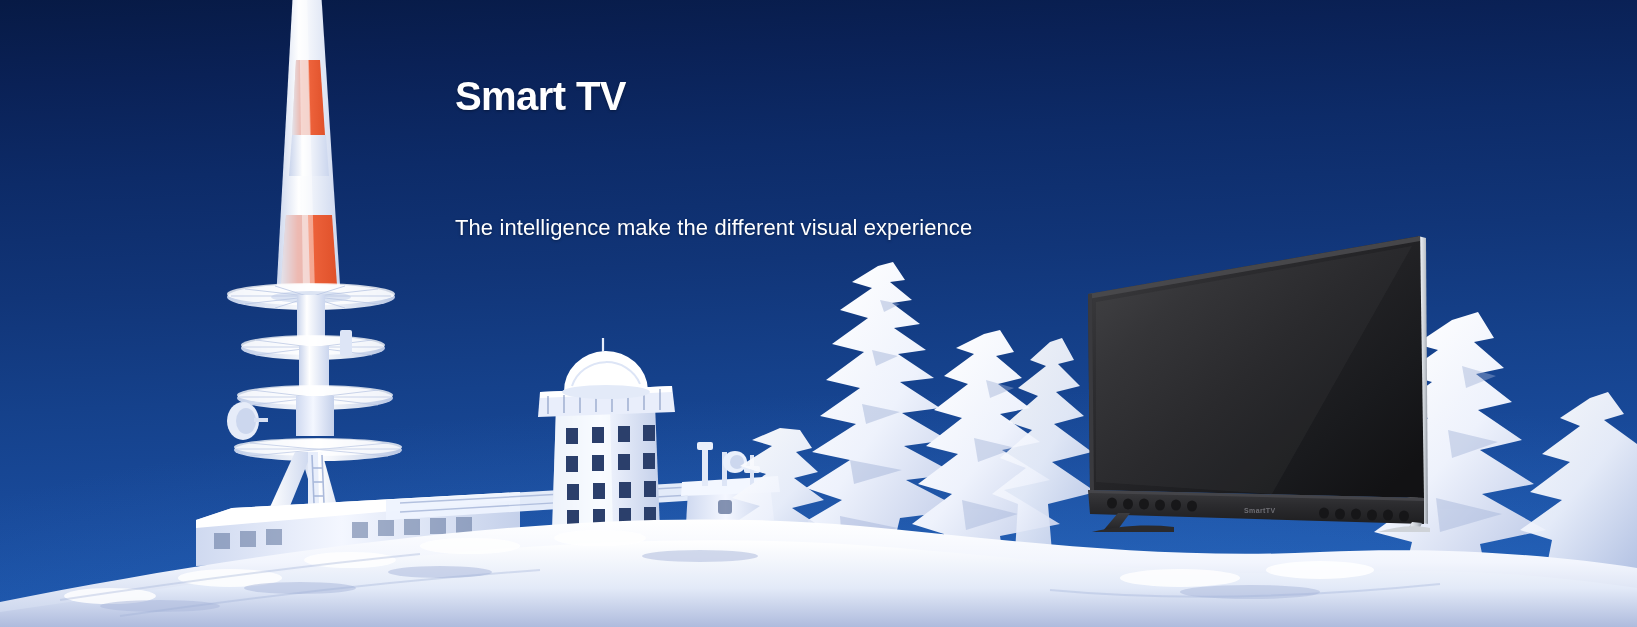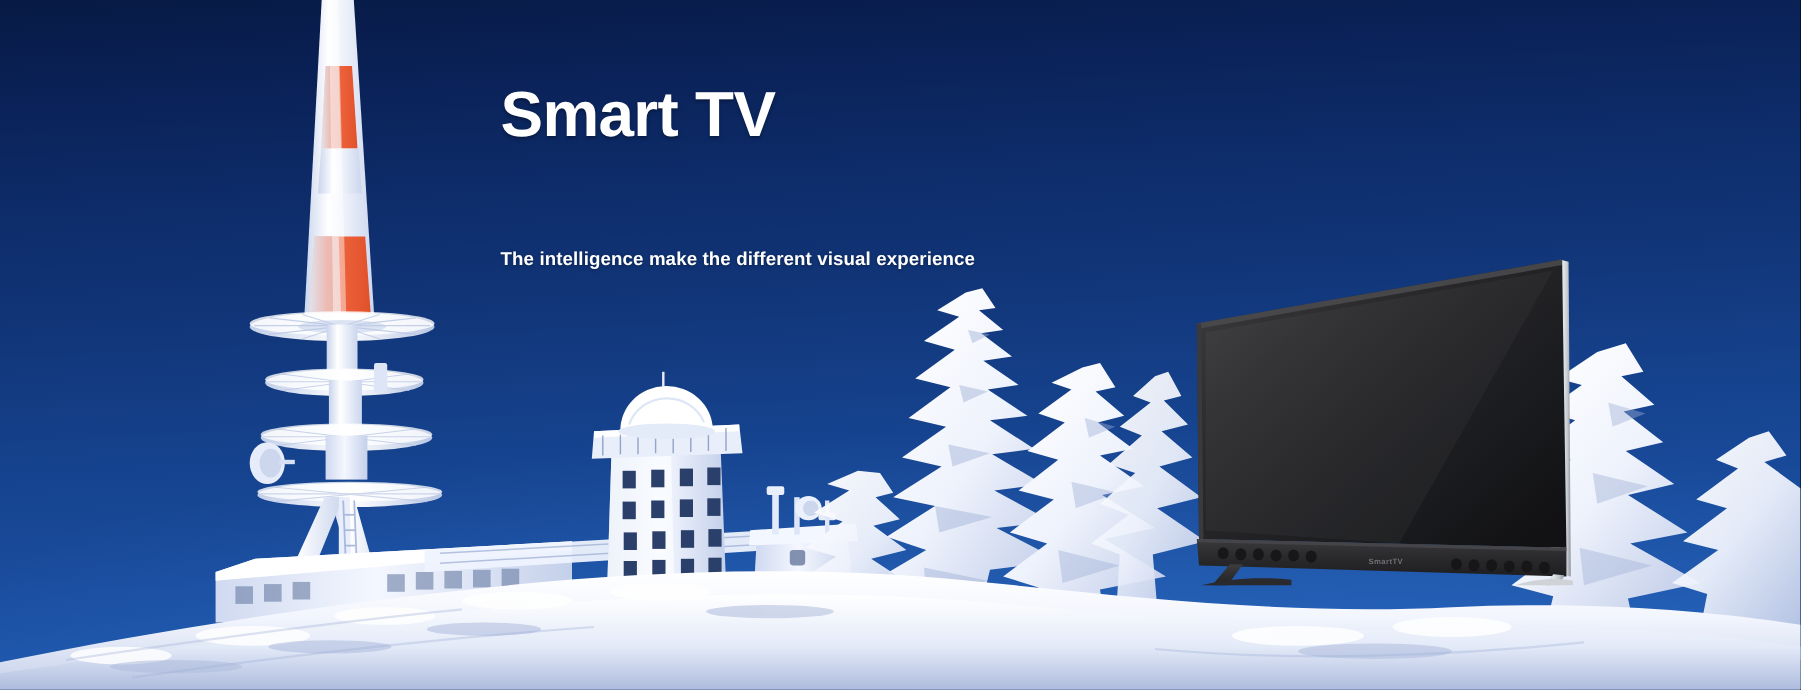--- a/index.html
+++ b/index.html
@@ -33,30 +33,30 @@
   .scene svg{ display:block; width:100%; height:100%; }
 
   
   .copy{
     position:absolute; left:455px; top:75px;
     z-index:40;
     text-shadow:0 1px 3px rgba(0,0,0,.35);
   }
   .headline{
     color:#ffffff;
-    font-size:58px;
+    font-size:40px;
     font-weight:bold;
     letter-spacing:-.6px;
     line-height:1.05;
   }
   .sub{
     margin-top:63px;
     color:#ffffff;
-    font-size:17px;
-    font-weight:bold;
+    font-size:22px;
+    font-weight:normal;
     line-height:1.45;
     letter-spacing:.1px;
     white-space:pre-line;
   }
   .sub-line{ display:block; }
 
   
   .tv{
     position:absolute;
     left:1072px; top:232px;

